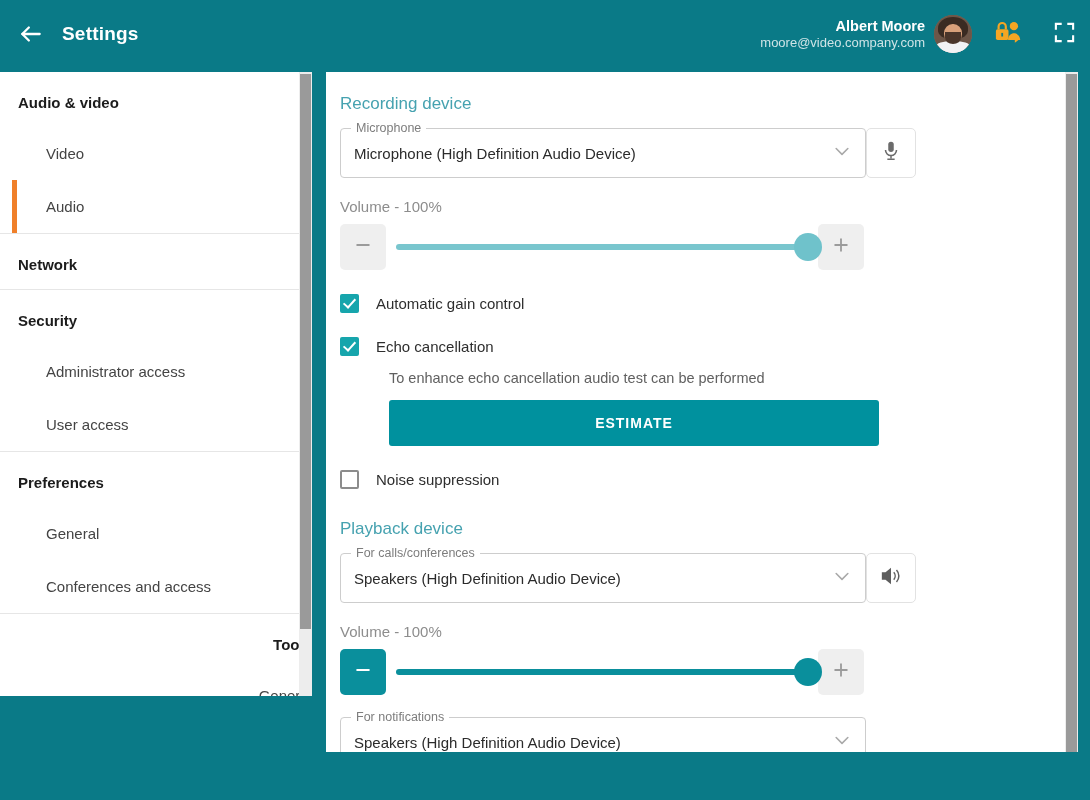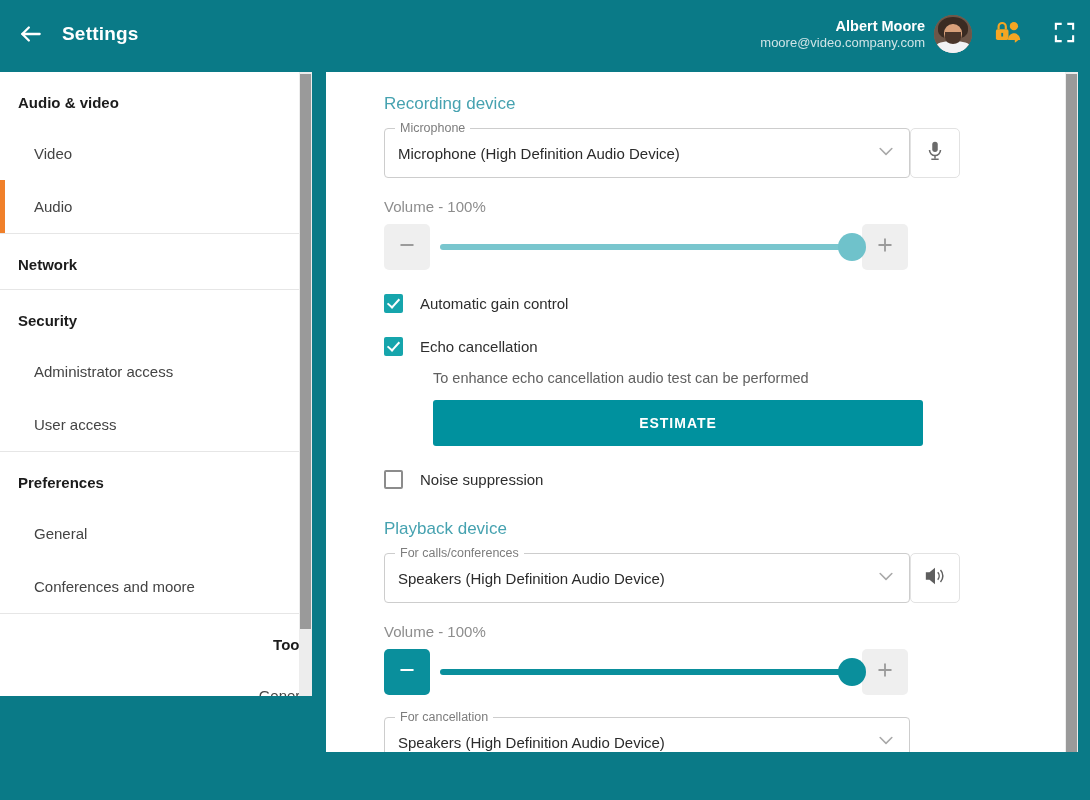--- a/index.html
+++ b/index.html
@@ -126,38 +126,38 @@
     color: #1c1c1c;
     padding: 22px 0 16px 18px;
   }
 
   .side-item {
     position: relative;
     font-size: 15px;
     color: #444;
     padding: 18px 0 18px 34px;
     cursor: pointer;
+    margin-left: 12px;
   }
   .side-item.active::before {
     content: "";
     position: absolute;
     left: 0; top: 0;
     width: 5px; height: 100%;
     background: #f0802a;
   }
 
   
   .main {
     position: absolute;
     left: 326px; top: 4px;
     width: 752px;
     height: 680px;
     background: #ffffff;
     overflow: hidden;
-    padding-left: 44px;
   }
   .main-scroll-track {
     position: absolute;
     right: 0; top: 0;
     width: 13px; height: 100%;
     background: #ededed;
   }
   .main-scroll-thumb {
     position: absolute;
     right: 1px; top: 2px;
@@ -395,21 +395,21 @@
           <div class="side-head">Network</div>
         </div>
         <div class="side-group">
           <div class="side-head">Security</div>
           <div class="side-item">Administrator access</div>
           <div class="side-item">User access</div>
         </div>
         <div class="side-group">
           <div class="side-head">Preferences</div>
           <div class="side-item">General</div>
-          <div class="side-item">Conferences and moore</div>
+          <div class="side-item">Conferences and access</div>
         </div>
         <div class="side-group">
           <div class="side-head">Tools</div>
           <div class="side-item">General</div>
         </div>
       </div>
 
     <div class="side-scroll-track">
       <div class="side-scroll-thumb"></div>
     </div>
@@ -531,21 +531,21 @@
               <line x1="12" y1="5" x2="12" y2="19"></line>
             </svg>
           </span>
         </div>
       </div>
 
       <div style="height:22px"></div>
 
       <div class="field-row">
         <div class="outlined">
-          <span class="legend">For cancellation</span>
+          <span class="legend">For notifications</span>
           <span class="value">Speakers (High Definition Audio Device)</span>
           <span class="chev">
             <svg width="20" height="20" viewBox="0 0 24 24" fill="none" stroke="#a9a9a9" stroke-width="1.9" stroke-linecap="round" stroke-linejoin="round">
               <polyline points="5,9 12,16 19,9"></polyline>
             </svg>
           </span>
         </div>
       </div>
 
     </div>

